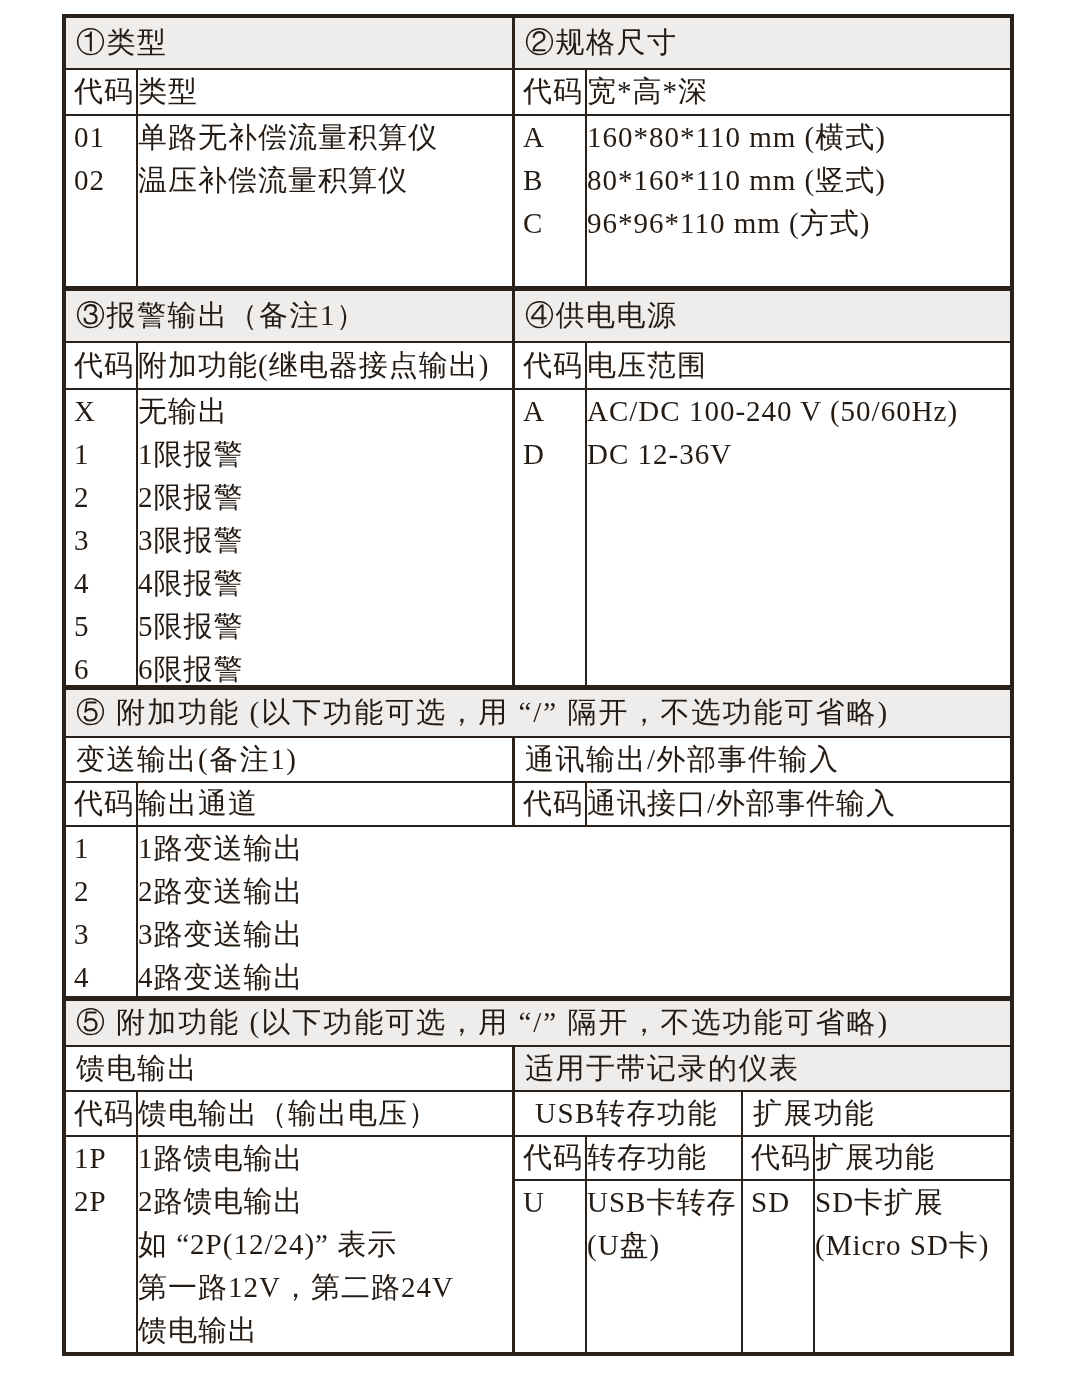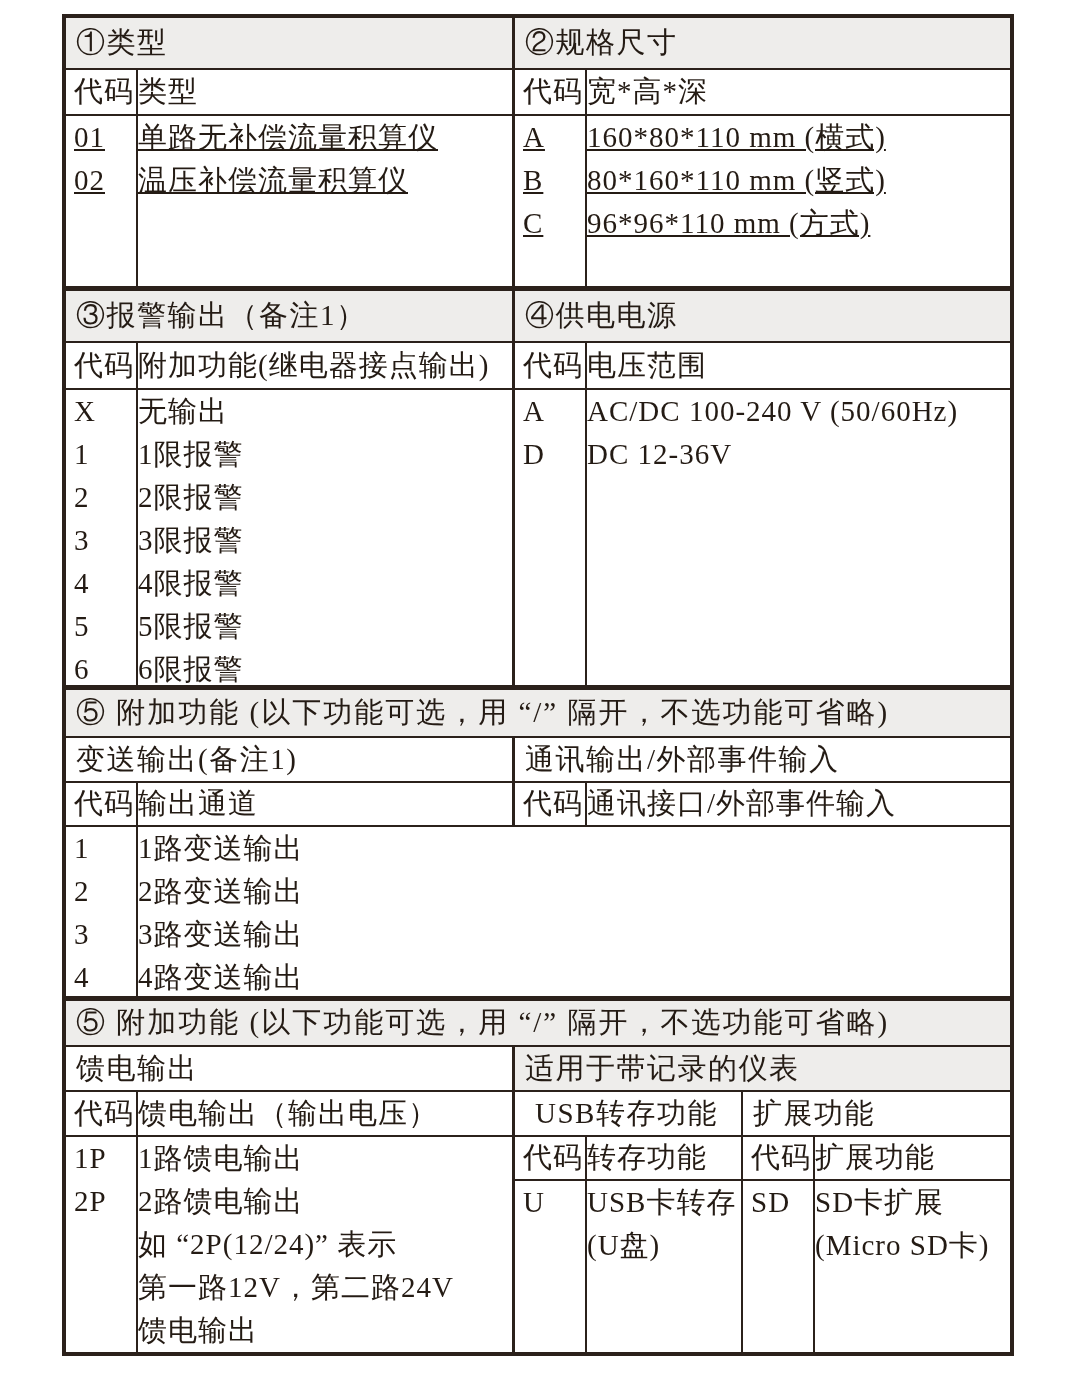--- a/index.html
+++ b/index.html
@@ -10,21 +10,21 @@
   *{box-sizing:border-box;margin:0;padding:0;}
   body{background:#ffffff;}
   .page{position:relative;width:1080px;height:1374px;background:#ffffff;color:var(--text);
         font-family:"Liberation Serif","DejaVu Serif",serif;}
   .tbl{position:absolute;left:62px;top:14px;width:952px;height:1342px;
        border:4px solid var(--border);display:flex;flex-direction:column;background:#fff;}
   .band{display:flex;flex-direction:row;border-bottom:2px solid var(--border);overflow:hidden;flex:0 0 auto;}
   .band.sep{border-bottom:5px solid var(--border);}
   .band.grow{flex:1 1 auto;border-bottom:none;}
   .h52{height:52px;} .h46{height:46px;} .h47{height:47px;} .h45{height:45px;}
-  .h44{height:44px;} .h48{height:48px;} .h175{height:175px;text-decoration:underline;} .h300{height:300px;} .h174{height:174px;}
+  .h44{height:44px;} .h48{height:48px;} .h175{height:175px;} .h300{height:300px;} .h174{height:174px;}
   .hL{width:446px;flex:0 0 auto;display:flex;}
   .hR{flex:1 1 auto;display:flex;border-left:3px solid var(--border);}
   .colwrap{flex-direction:column;}
   .gray{background:var(--header_bg);}
   .tcell{flex:1 1 auto;display:flex;align-items:center;padding-left:10px;
          font-size:29px;letter-spacing:1.5px;white-space:nowrap;}
   .tcell.big{letter-spacing:2px;}
   .code{width:72px;flex:0 0 auto;border-right:2px solid var(--border);
         padding-left:8px;display:flex;flex-direction:column;}
   .desc{flex:1 1 auto;display:flex;flex-direction:column;overflow:hidden;}

